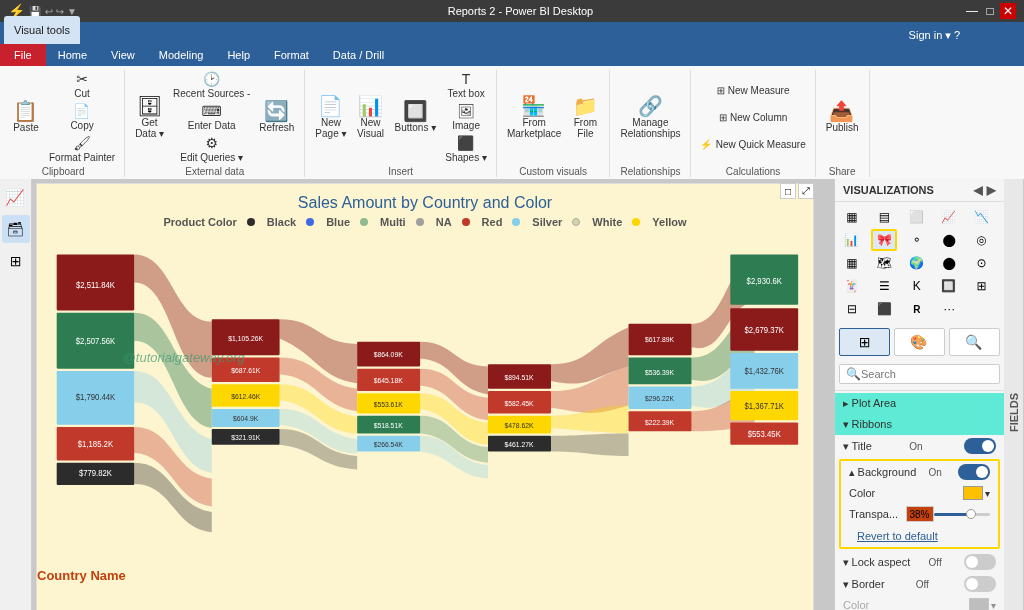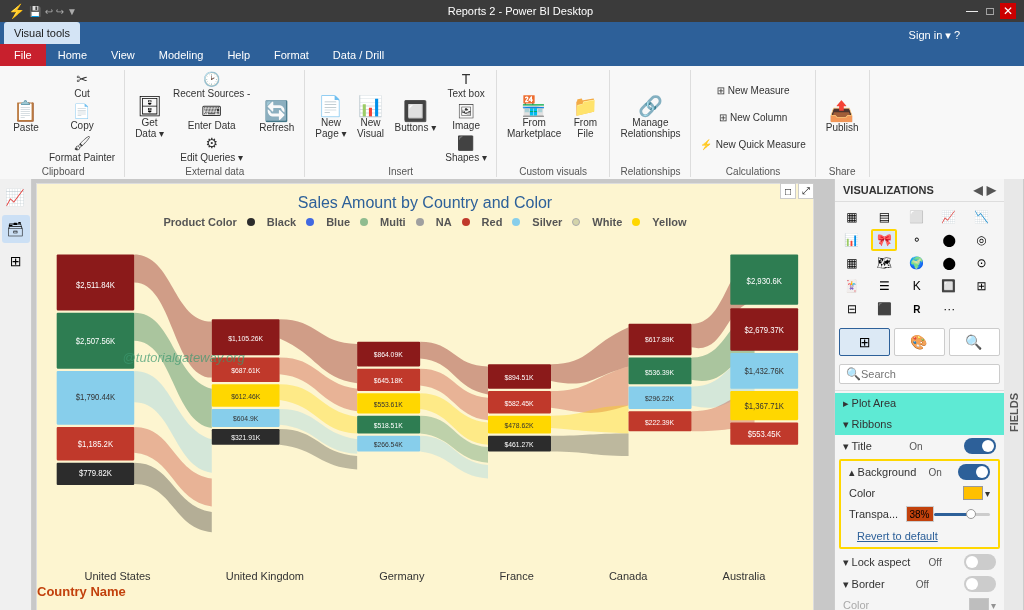--- a/index.html
+++ b/index.html
@@ -29,21 +29,21 @@
       padding: 0 4px;
     }
     .tab-item {
       background: #d4e4f5;
       color: #1a1a1a;
       padding: 2px 10px;
       font-size: 11px;
       cursor: pointer;
       border-top-left-radius: 3px;
       border-top-right-radius: 3px;
-      height: 22px;
+      height: 28px;
       display: flex;
       align-items: center;
     }
     .ribbon-tabs {
       display: flex;
       background: #2d6099;
       height: 22px;
     }
     .ribbon-tab {
       padding: 2px 12px;
@@ -732,28 +732,20 @@
           <text x="740" y="90" text-anchor="middle" fill="white" font-size="8">$2,679.37K</text>
           <rect x="705" y="108" width="70" height="32" fill="#87ceeb" rx="1"></rect>
           <text x="740" y="127" text-anchor="middle" fill="#333" font-size="8">$1,432.76K</text>
           <rect x="705" y="142" width="70" height="26" fill="#ffd700" rx="1"></rect>
           <text x="740" y="158" text-anchor="middle" fill="#333" font-size="8">$1,367.71K</text>
           <rect x="705" y="170" width="70" height="20" fill="#c0392b" rx="1"></rect>
           <text x="740" y="183" text-anchor="middle" fill="white" font-size="8">$553.45K</text>
         </svg>
       </div>
 
-      <div class="chart-x-labels">
-        <span>United States</span>
-        <span>United Kingdom</span>
-        <span>Germany</span>
-        <span>France</span>
-        <span>Canada</span>
-        <span>Australia</span>
-      </div>
       <div class="chart-x-title">Country Name</div>
     </div>
   </div>
 
   <div class="right-sidebar">
     <div class="viz-panel-header">
       <span>VISUALIZATIONS</span>
       <div class="viz-panel-arrows">
         <span class="viz-panel-arrow">◀</span>
         <span class="viz-panel-arrow">▶</span>

